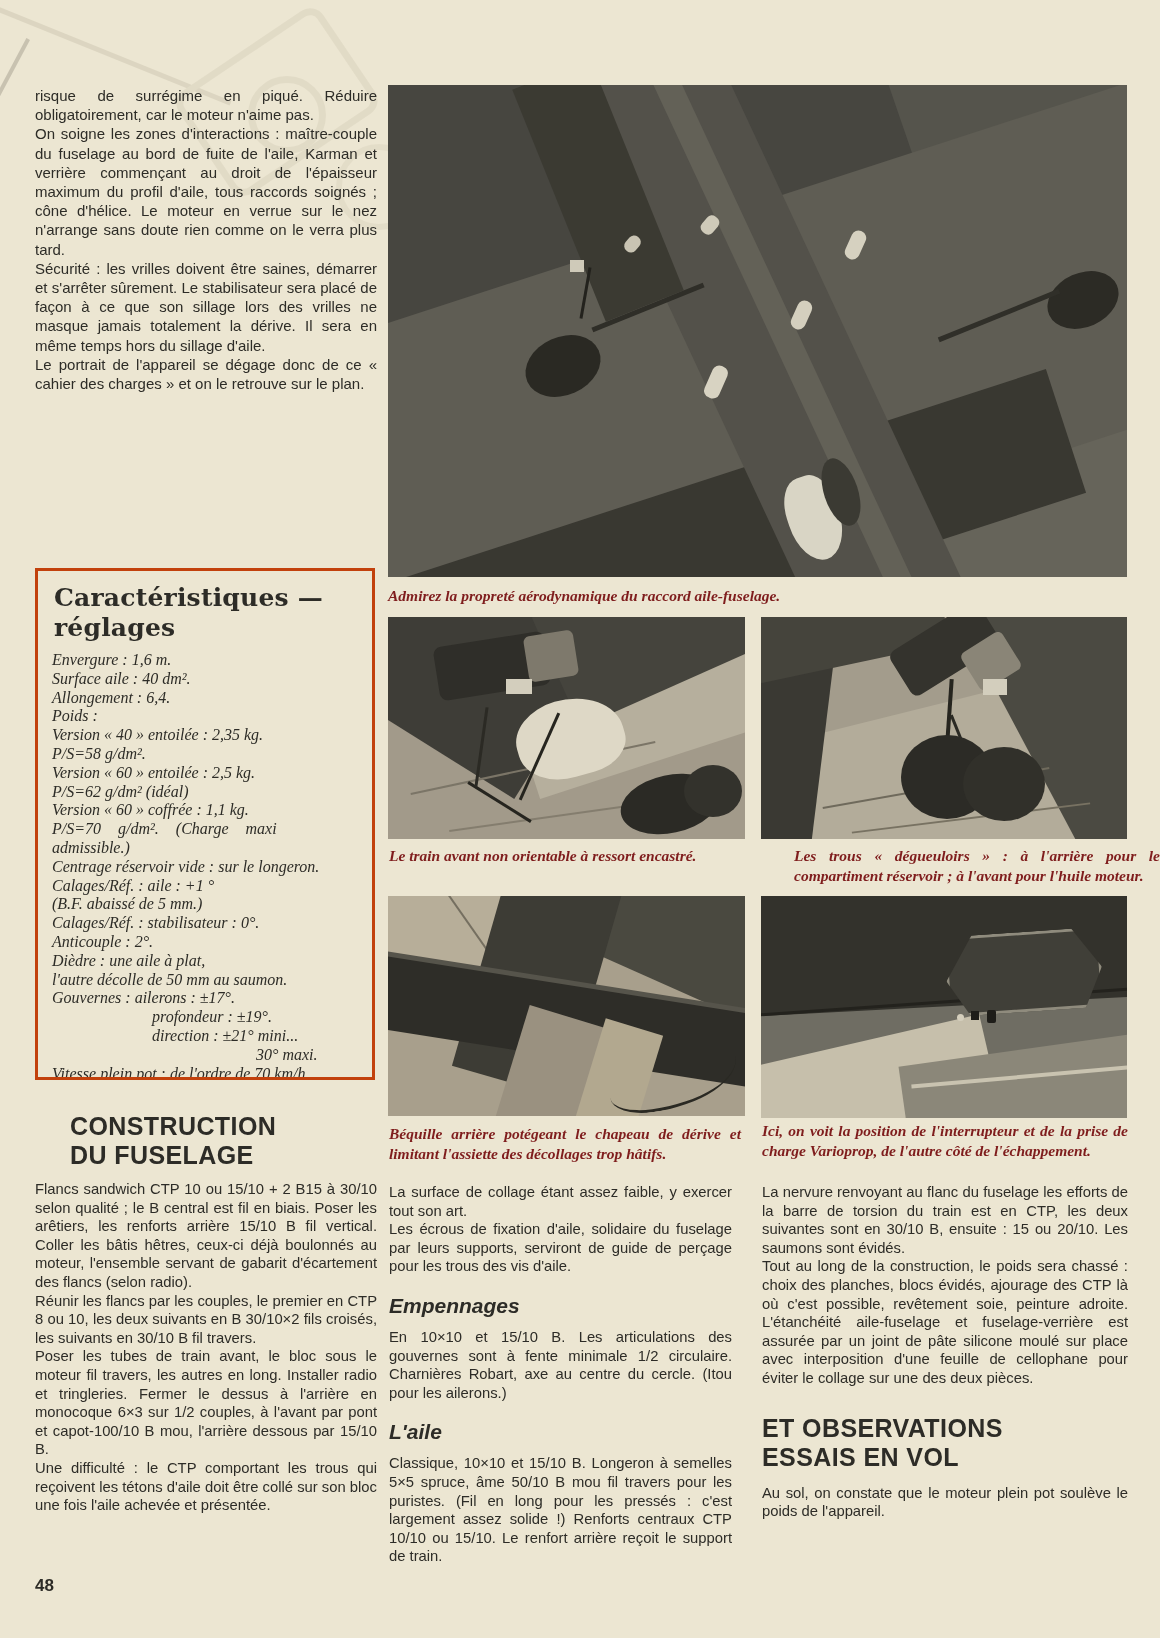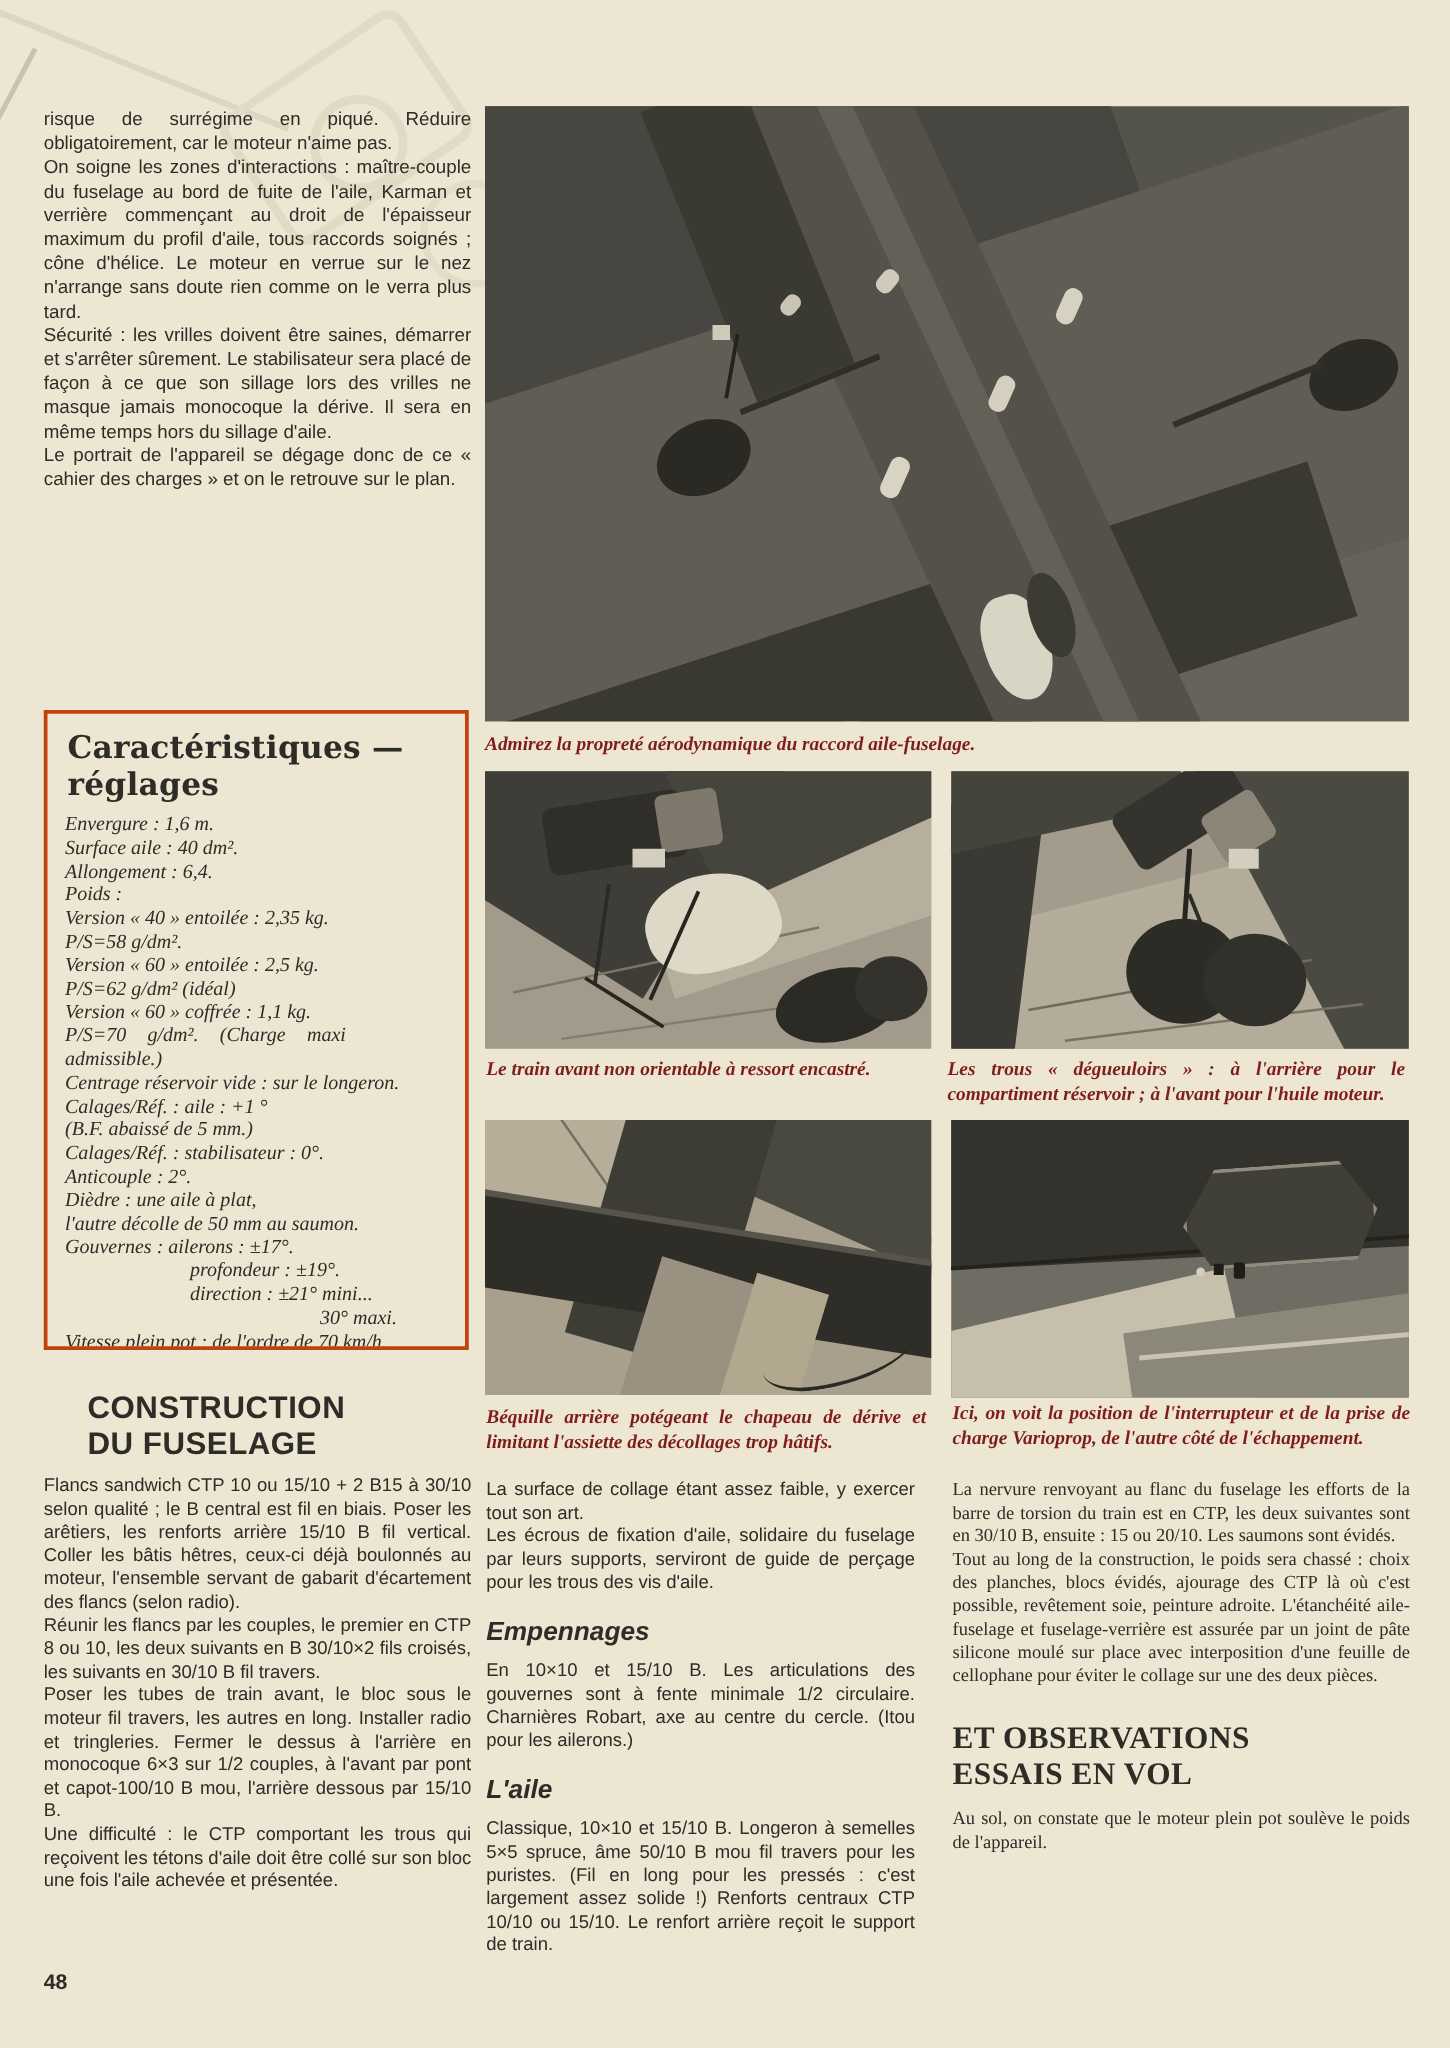--- a/index.html
+++ b/index.html
@@ -5,31 +5,31 @@
   html,body{margin:0;padding:0;}
   .page{position:relative;width:1160px;height:1638px;background:#ece6d2;
         font-family:"Liberation Sans",sans-serif;color:#2d2c27;overflow:hidden;}
   
   .col{position:absolute;text-align:justify;font-size:15px;line-height:19.2px;}
   .col p{margin:0;}
   .intro{left:35px;top:86px;width:342px;}
   .body-col{font-size:14.8px;line-height:18.6px;}
   .construction-body{left:35px;top:1180px;width:342px;}
   .middle-body{left:389px;top:1183px;width:343px;}
-  .right-body{left:762px;top:1183px;width:366px;font-family:Liberation Serif, serif;}
+  .right-body{left:762px;top:1183px;width:366px;}
   .h-big{position:absolute;font-weight:bold;font-size:25px;line-height:29px;letter-spacing:.4px;margin-left:35px;}
   .construction-head{left:35px;top:1112px;}
   .essais-head{position:static;margin:26px 0 12px 0;font-weight:bold;font-size:25px;line-height:29px;letter-spacing:.4px;text-align:left;}
   .subhead{font-weight:bold;font-style:italic;font-size:21px;line-height:24px;margin:18px 0 10px 0;text-align:left;}
   
   .caption{position:absolute;font-family:"Liberation Serif",serif;font-weight:bold;font-style:italic;
            font-size:15.5px;line-height:20px;color:#7f1d1d;}
   .cap-top{left:388px;top:586px;width:739px;}
   .cap-midl{left:389px;top:846px;width:352px;}
-  .cap-midr{left:758px;top:846px;width:366px;text-align:justify;}
+  .cap-midr{left:794px;top:846px;width:366px;text-align:justify;}
   .cap-botl{left:389px;top:1124px;width:352px;text-align:justify;}
   .cap-botr{left:762px;top:1121px;width:366px;text-align:justify;}
   
   .spec-box{position:absolute;left:35px;top:568px;width:340px;height:512px;border:3px solid #c2410c;
             box-sizing:border-box;padding:10px 12px 6px 14px;overflow:hidden;background:#ece6d2;}
   .spec-title{font-family:"DejaVu Serif",serif;font-weight:bold;font-size:25px;line-height:30px;
               letter-spacing:.2px;margin:2px 0 8px 2px;}
   .spec-line{font-family:"Liberation Serif",serif;font-style:italic;font-size:16px;line-height:18.8px;}
   .ind1{padding-left:100px;}
   .ind2{padding-left:204px;}
@@ -55,21 +55,21 @@
     <div class="sh" style="left:-60px;top:58px;width:260px;height:5px;background:#cdc6b1;transform:rotate(22deg);"></div>
     <div class="sh" style="left:-34px;top:40px;width:4px;height:86px;background:#8c8677;transform:rotate(28deg);opacity:.75;"></div>
     <div class="sh" style="left:150px;top:46px;width:160px;height:110px;border:7px solid #d8d1bc;border-radius:16px;transform:rotate(-34deg);"></div>
     <div class="sh" style="left:208px;top:82px;width:64px;height:64px;border:7px solid #d8d1bc;border-radius:50%;"></div>
     <div class="sh" style="left:296px;top:150px;width:74px;height:74px;border:6px solid #dcd5c0;border-radius:50%;"></div>
   </div>
 
   <div class="col intro">
     <p>risque de surrégime en piqué. Réduire obligatoirement, car le moteur n'aime pas.</p>
     <p>On soigne les zones d'interactions : maître-couple du fuselage au bord de fuite de l'aile, Karman et verrière commençant au droit de l'épaisseur maximum du profil d'aile, tous raccords soignés ; cône d'hélice. Le moteur en verrue sur le nez n'arrange sans doute rien comme on le verra plus tard.</p>
-    <p>Sécurité : les vrilles doivent être saines, démarrer et s'arrêter sûrement. Le stabilisateur sera placé de façon à ce que son sillage lors des vrilles ne masque jamais monocoque la dérive. Il sera en même temps hors du sillage d'aile.</p>
+    <p>Sécurité : les vrilles doivent être saines, démarrer et s'arrêter sûrement. Le stabilisateur sera placé de façon à ce que son sillage lors des vrilles ne masque jamais totalement la dérive. Il sera en même temps hors du sillage d'aile.</p>
     <p>Le portrait de l'appareil se dégage donc de ce « cahier des charges » et on le retrouve sur le plan.</p>
   </div>
 
   <div class="photo ph-top">
     <div class="sh" style="left:-120px;top:-160px;width:620px;height:420px;background:#474640;transform:rotate(-19deg);"></div>
     <div class="sh" style="right:-80px;bottom:-120px;width:520px;height:330px;background:#66645a;transform:rotate(-19deg);"></div>
     <div class="sh" style="left:-180px;top:110px;width:1200px;height:330px;background:#5f5d54;transform:rotate(-18deg);"></div>
     <div class="sh" style="left:-200px;top:420px;width:900px;height:130px;background:#393831;transform:rotate(-18deg);"></div>
     <div class="sh" style="left:330px;top:-140px;width:150px;height:900px;background:#53514a;transform:rotate(-25deg);"></div>
     <div class="sh" style="left:402px;top:-120px;width:26px;height:820px;background:#636157;transform:rotate(-25deg);"></div>

